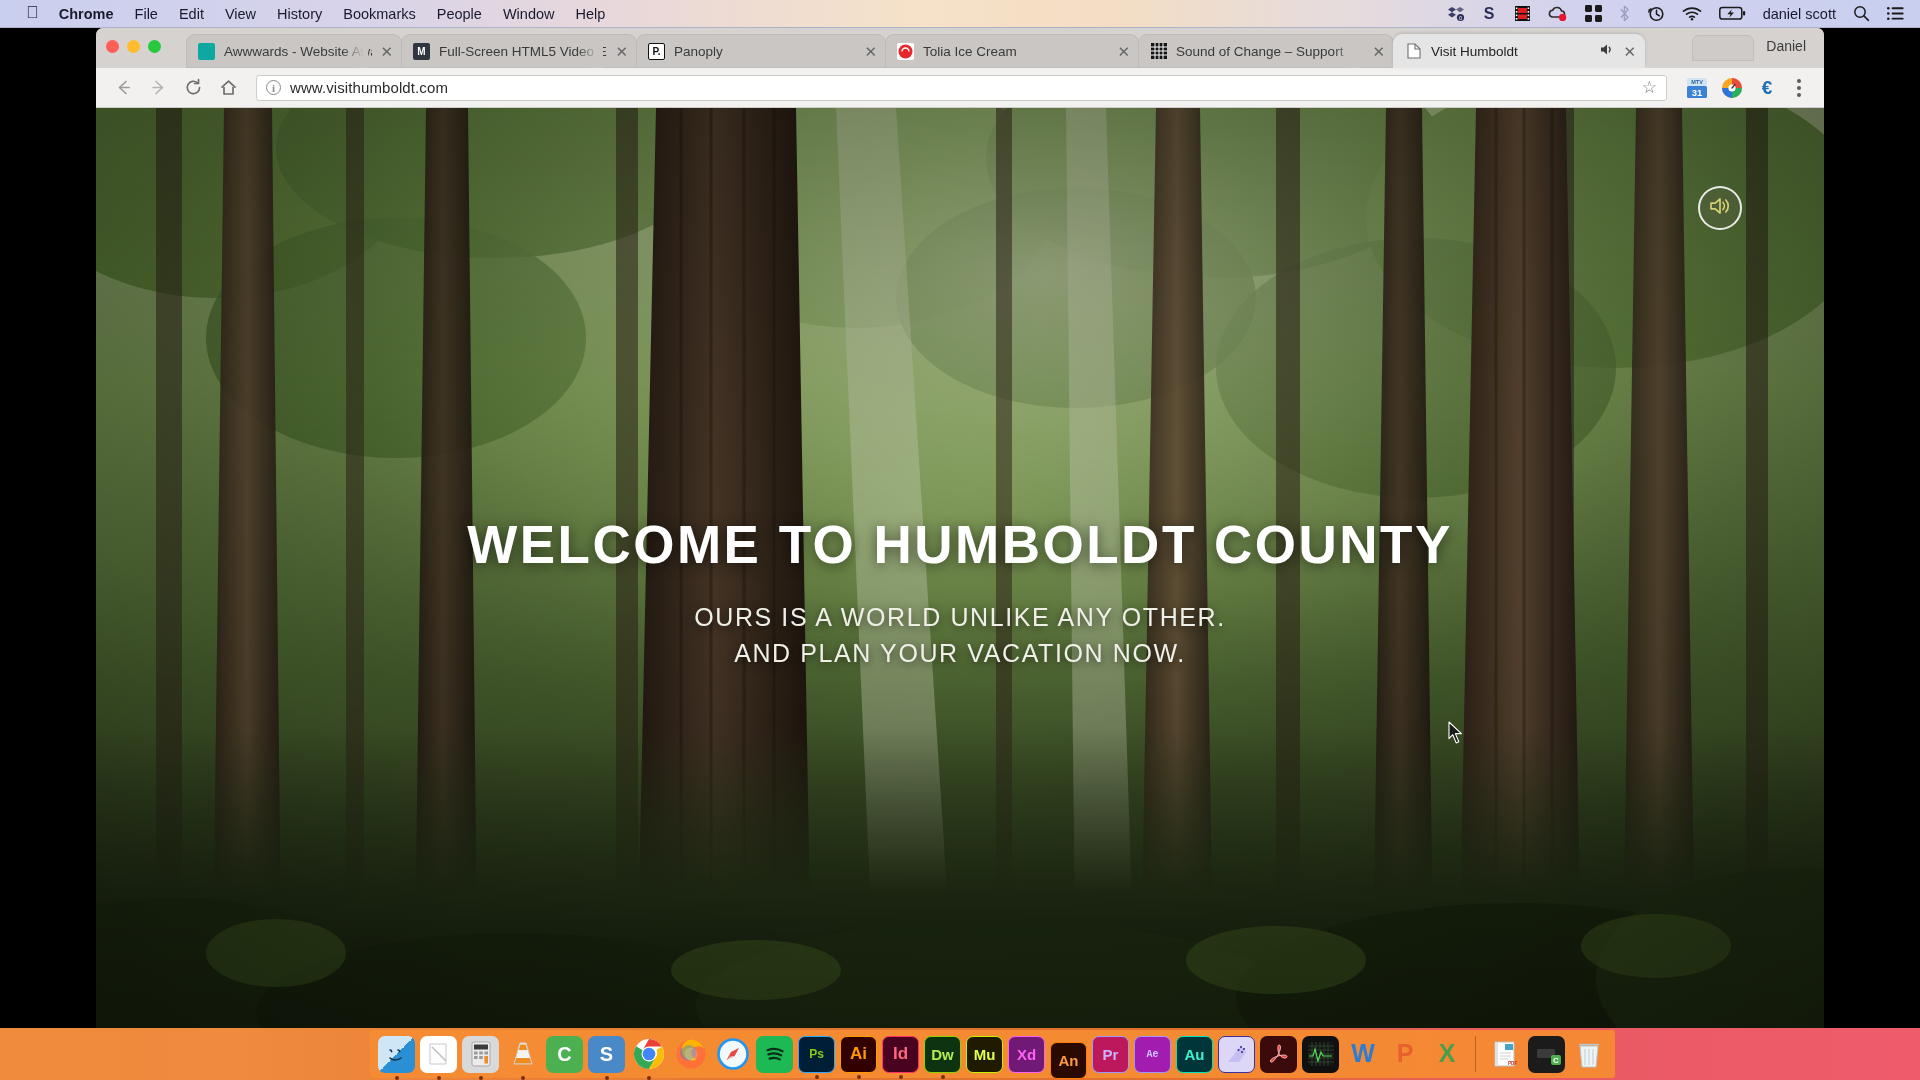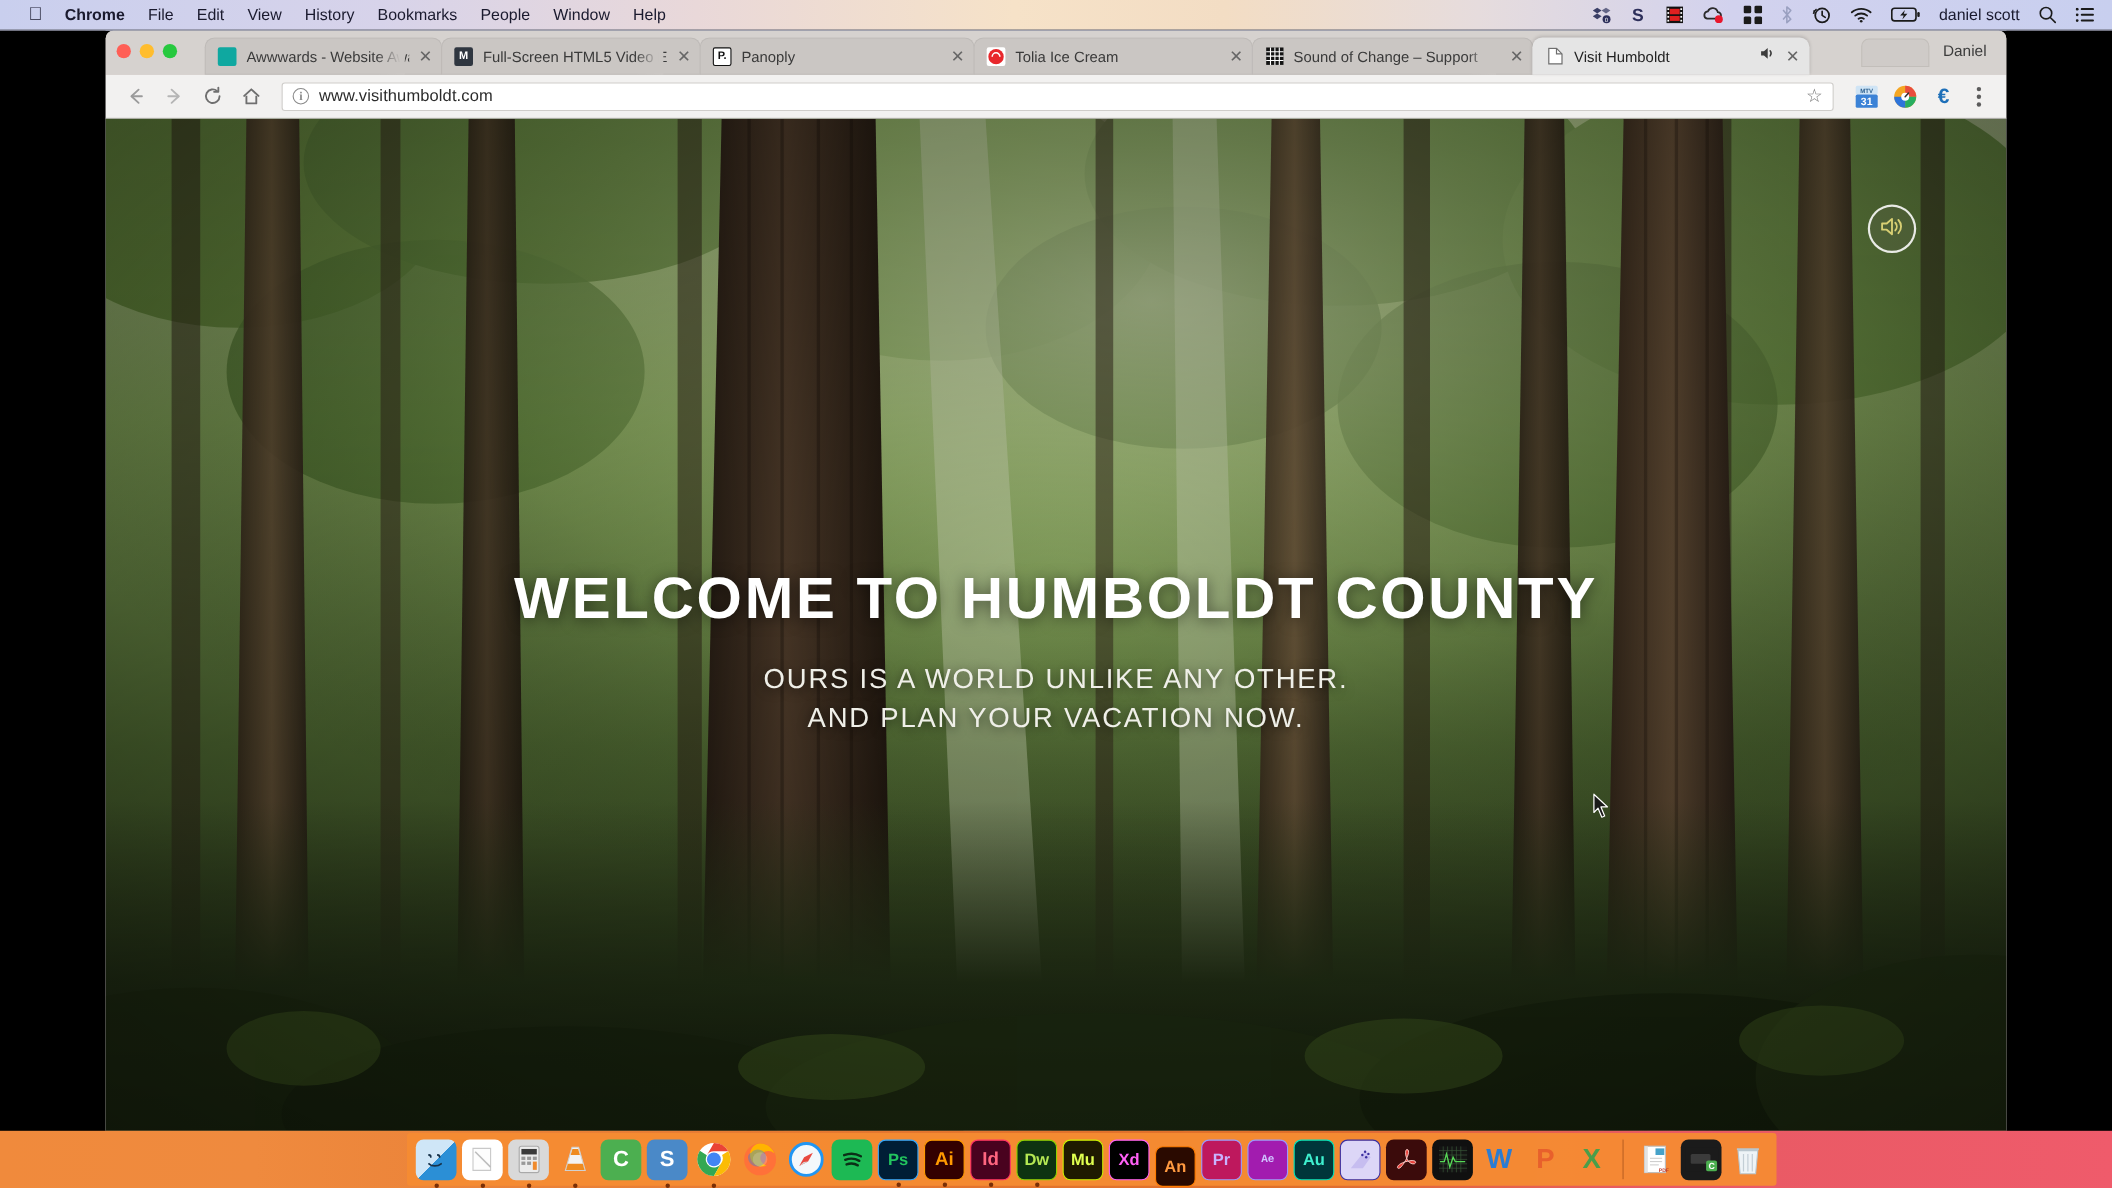--- a/index.html
+++ b/index.html
@@ -575,21 +575,21 @@
   <div class="dicon" style="background:#1db954;">
     <svg width="26" height="26" viewBox="0 0 26 26">
         <g stroke="#0b2f17" stroke-width="2.2" fill="none" stroke-linecap="round">
           <path d="M5.4 9.2c5-2 10.6-1.6 15.2 1"></path>
           <path d="M6.4 13.4c4.2-1.6 9-1.3 12.8.9"></path>
           <path d="M7.6 17.6c3.4-1.2 7.2-1 10.2.8"></path>
         </g>
       </svg>
   </div>
 
-  <div class="dicon" style="background:#001e36;border:1.6px solid #31a8ff;color:#22c55e;font-size:15px;">
+  <div class="dicon" style="background:#001e36;border:1.6px solid #31a8ff;color:#84cc16;font-size:12px;">
     <span>Ps</span>
     <i class="dot"></i>
   </div>
 
   <div class="dicon" style="background:#330000;border:1.6px solid #ff9a00;color:#ff9a00;font-size:17px;">
     <span>Ai</span>
     <i class="dot"></i>
   </div>
 
   <div class="dicon" style="background:#49021f;border:1.6px solid #ff3366;color:#ff6680;font-size:17px;text-align:center;">
@@ -599,21 +599,21 @@
 
   <div class="dicon" style="background:#0e3311;border:1.6px solid #8fd400;color:#b5e853;font-size:15px;">
     <span>Dw</span>
     <i class="dot"></i>
   </div>
 
   <div class="dicon" style="background:#1f1a00;border:1.6px solid #c9f000;color:#e0ff4f;font-size:15px;">
     <span>Mu</span>
   </div>
 
-  <div class="dicon" style="background:#000000;border:1.6px solid #ff61f6;color:#ff61f6;font-size:15px;">
+  <div class="dicon" style="background:#701a75;border:1.6px solid #ff61f6;color:#ff61f6;font-size:15px;">
     <span>Xd</span>
   </div>
 
   <div class="dicon" style="background:#2a0a00;border:1.6px solid #ff7c00;color:#ff9a40;font-size:15px;margin-top:12px;">
     <span>An</span>
   </div>
 
   <div class="dicon" style="background:#be185d;border:1.6px solid #9999ff;color:#c9b3ff;font-size:15px;">
     <span>Pr</span>
   </div>

